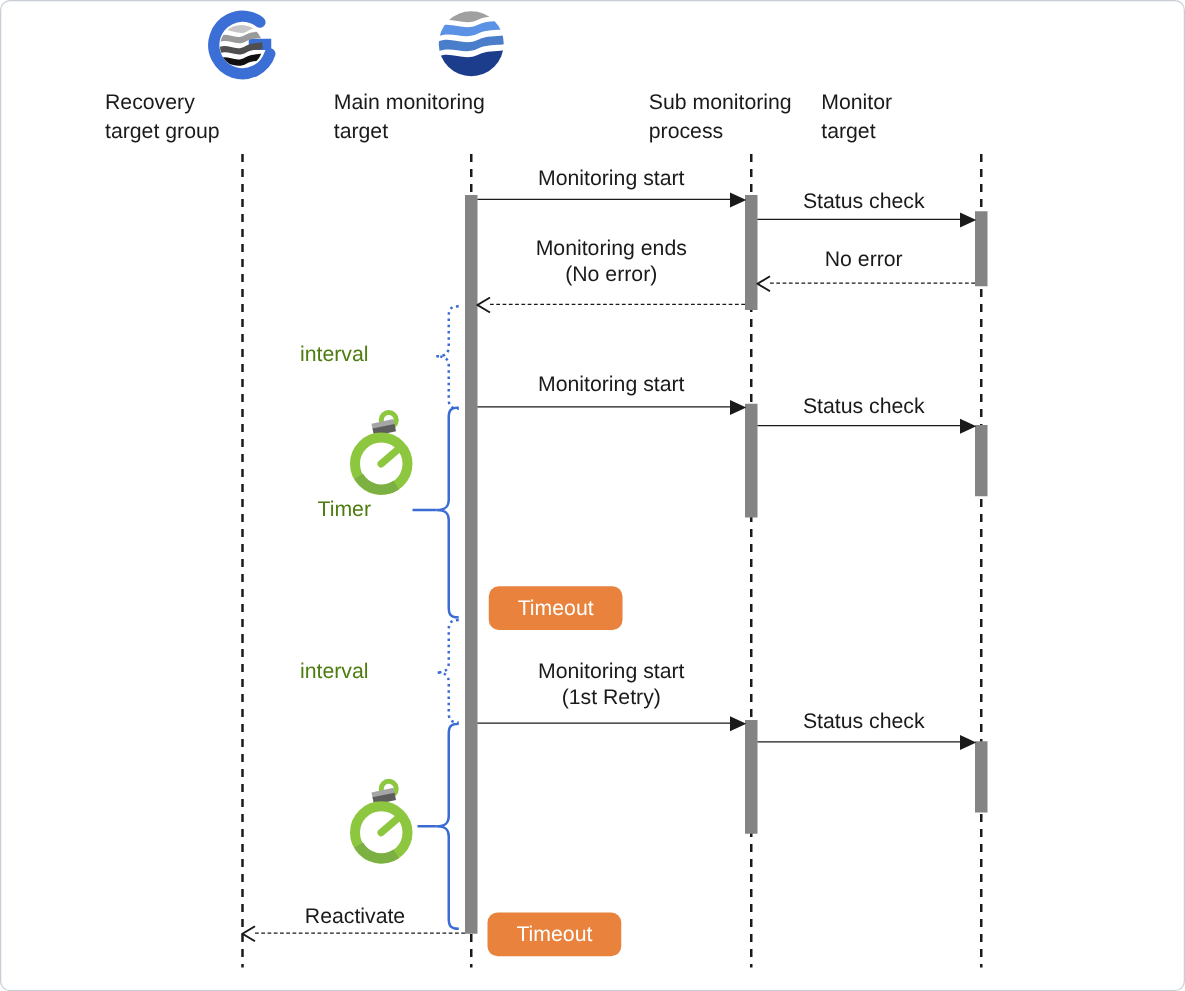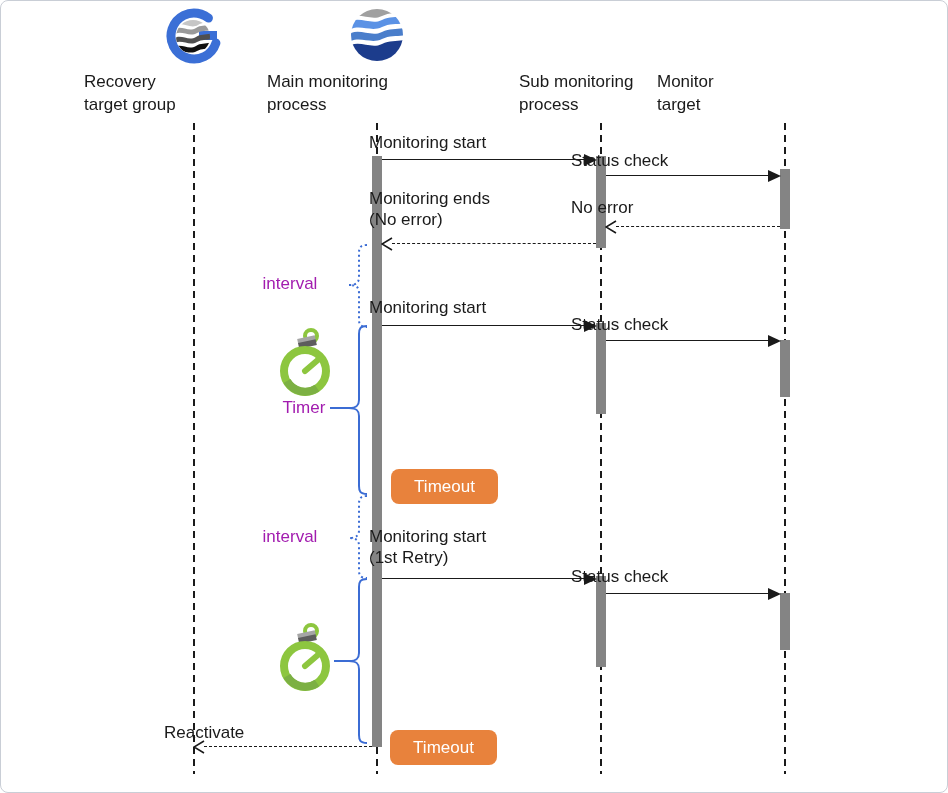--- a/index.html
+++ b/index.html
@@ -25,26 +25,26 @@
   .arrow { position:absolute; height:14px; }
   .arrow .aline { position:absolute; top:6px; border-top:1.6px solid #1a1a1a; }
   .arrow.solid .aline { left:0; right:11px; }
   .arrow.dashedl .aline { left:10px; right:0; border-top-style:dashed; border-top-width:1.4px; }
   .head-r {
     position:absolute; right:-1px; top:1px; width:0; height:0;
     border-left:13px solid #1a1a1a; border-top:6px solid transparent; border-bottom:6px solid transparent;
   }
   .head-l { position:absolute; left:-1px; top:0; }
   .mlabel {
-    position:absolute; width:240px; 
+    position:absolute; width:240px; text-align:center;
     font-size:17px; line-height:21px; white-space:pre-line;
   }
   .note {
-    position:absolute; width:100px; text-align:center;
-    font-size:17px; color:#a21caf;
+    position:absolute; width:100px; text-align:left;
+    font-size:17px; color:#4d7c0f;
   }
   .badge {
     position:absolute; width:107px; height:35px;
     background:#e8823c; border-radius:8px;
     color:#ffffff; font-size:17px;
     display:flex; align-items:center; justify-content:center;
   }
   .brace { position:absolute; }
   .bconnector { position:absolute; height:0; border-top:2px solid #3b6cd4; }
   .logo, .stopwatch { position:absolute; }
@@ -78,21 +78,21 @@
       <path d="M-2 14 C10 4 22 16 34 10 C44 5 54 9 62 4 L62 -4 L-2 -4 Z" fill="#a0a0a0"></path>
       <path d="M-2 26 C10 16 22 27 34 21 C44 16 54 20 62 15 L62 8 C52 13 44 9 34 14 C22 20 10 8 -2 18 Z" fill="#5b92e5"></path>
       <path d="M-2 38 C10 28 22 39 34 33 C44 28 54 32 62 27 L62 20 C52 25 44 21 34 26 C22 32 10 20 -2 30 Z" fill="#4a7ecb"></path>
       <path d="M-2 62 L62 62 L62 32 C52 37 44 33 34 38 C22 44 10 32 -2 42 Z" fill="#1c3c8c"></path>
     </g>
   </svg>
 
   <div class="hlabel" style="left:83px;">Recovery
 target group</div>
   <div class="hlabel" style="left:266px;">Main monitoring
-process</div>
+target</div>
   <div class="hlabel" style="left:518px;">Sub monitoring
 process</div>
   <div class="hlabel" style="left:656px;">Monitor
 target</div>
 
   <div class="lifeline" style="left:192px;"></div>
   <div class="lifeline" style="left:375px;"></div>
   <div class="lifeline" style="left:599px;"></div>
   <div class="lifeline" style="left:783px;"></div>
 

